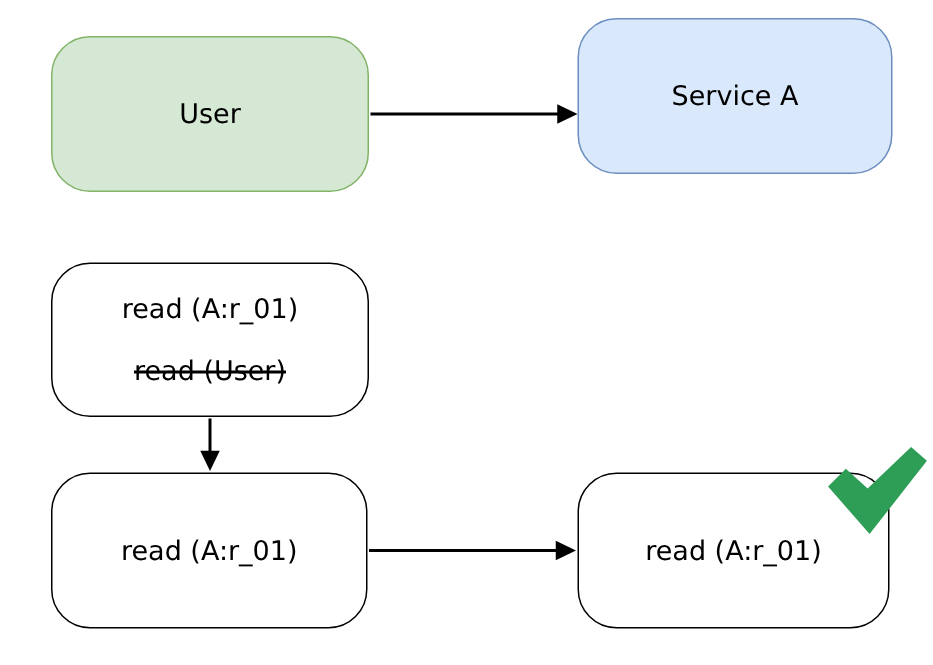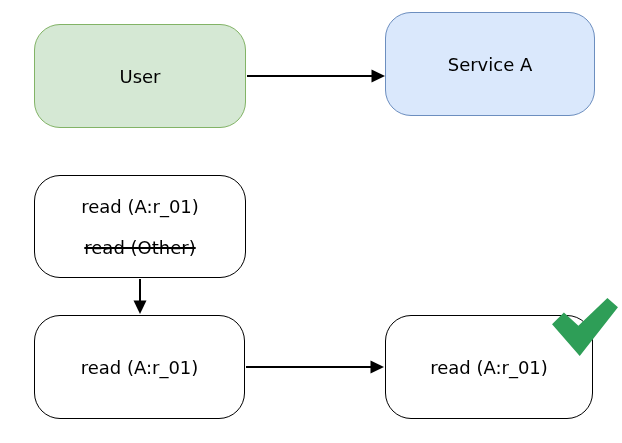--- a/index.html
+++ b/index.html
@@ -73,21 +73,21 @@
   <div class="node node-user">
     <span>User</span>
   </div>
 
   <div class="node node-service-a">
     <span>Service A</span>
   </div>
 
   <div class="node node-plain node-request-original">
     <span>read (A:r_01)</span>
-    <span class="struck">read (Other)</span>
+    <span class="struck">read (User)</span>
   </div>
 
   <div class="node node-plain node-request-filtered">
     <span>read (A:r_01)</span>
   </div>
 
   <div class="node node-plain node-request-received">
     <span>read (A:r_01)</span>
   </div>
 

